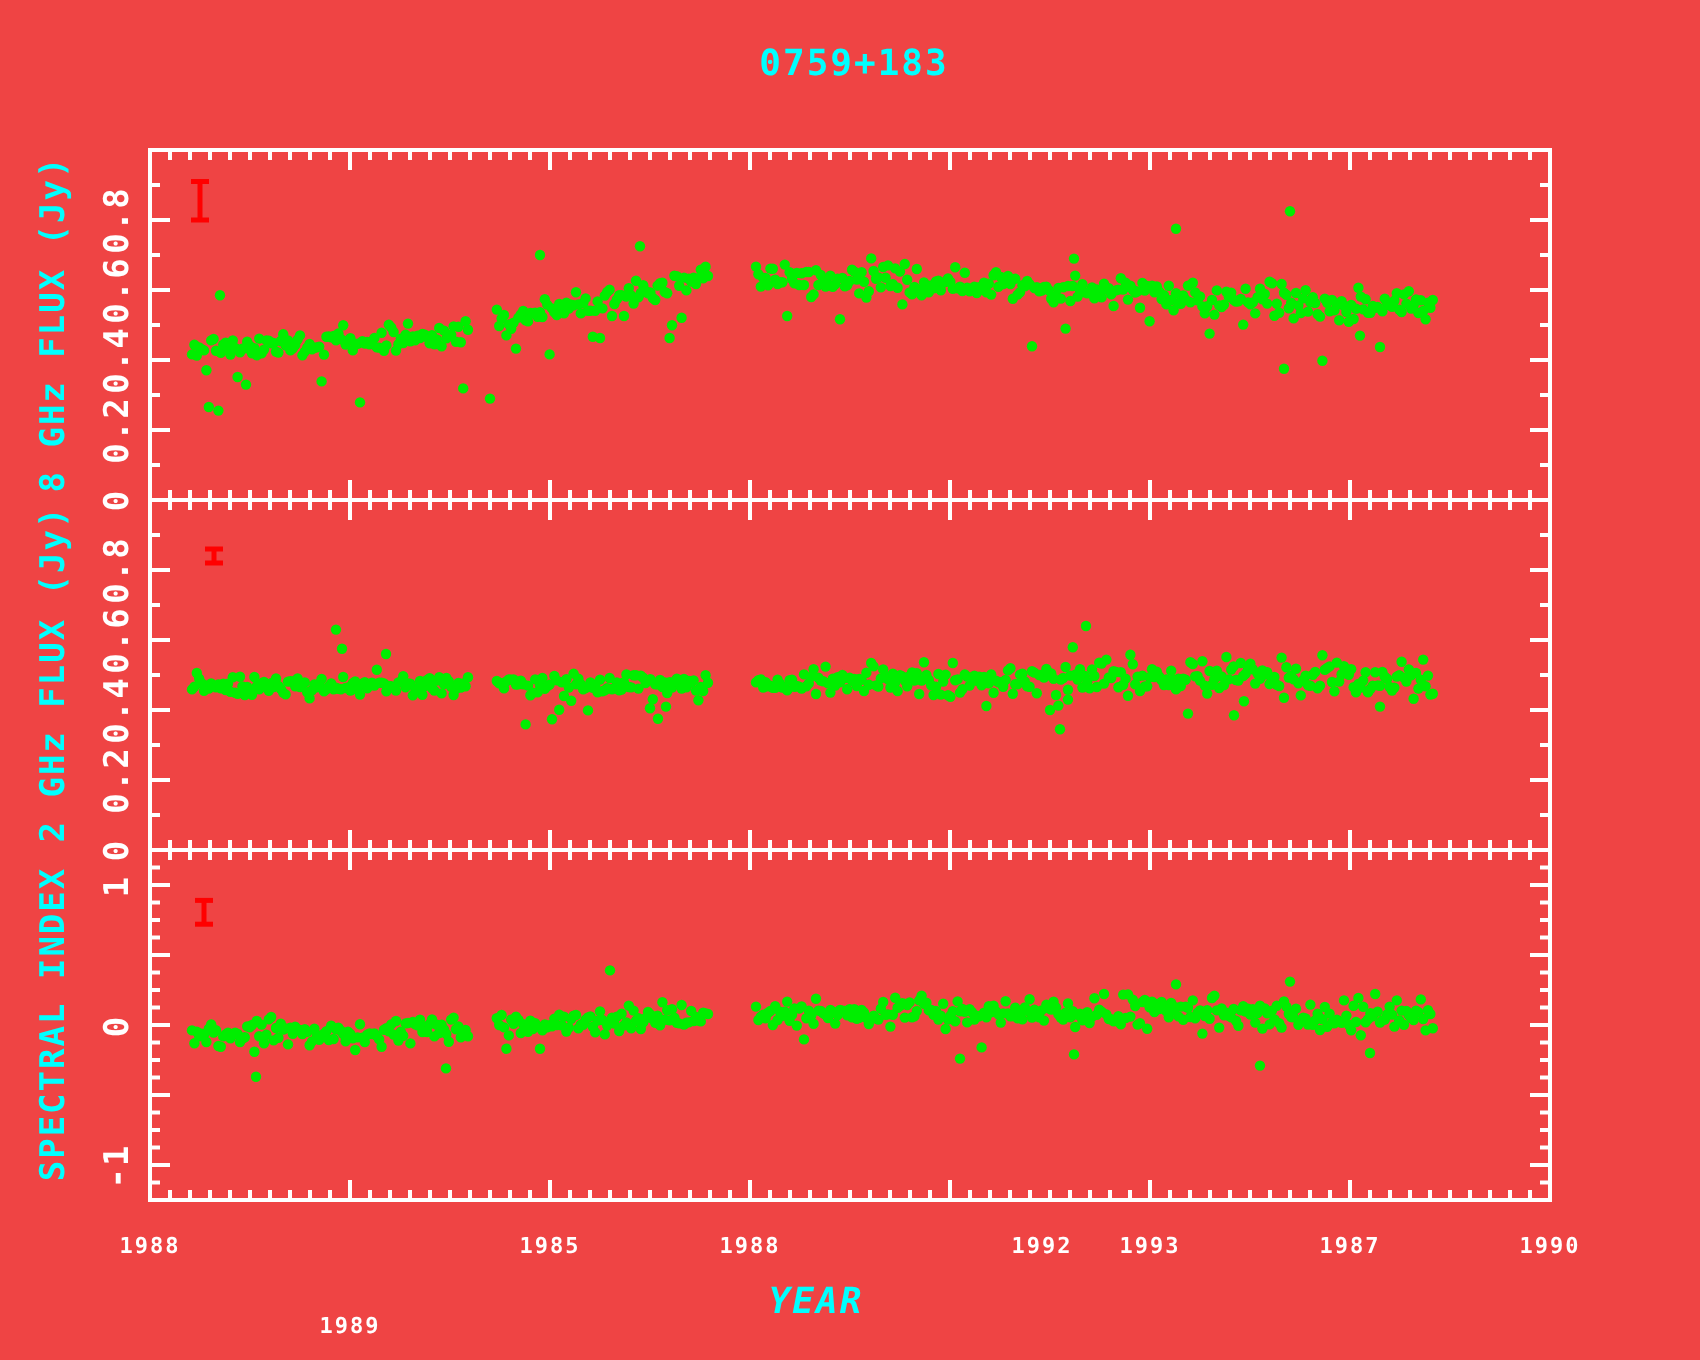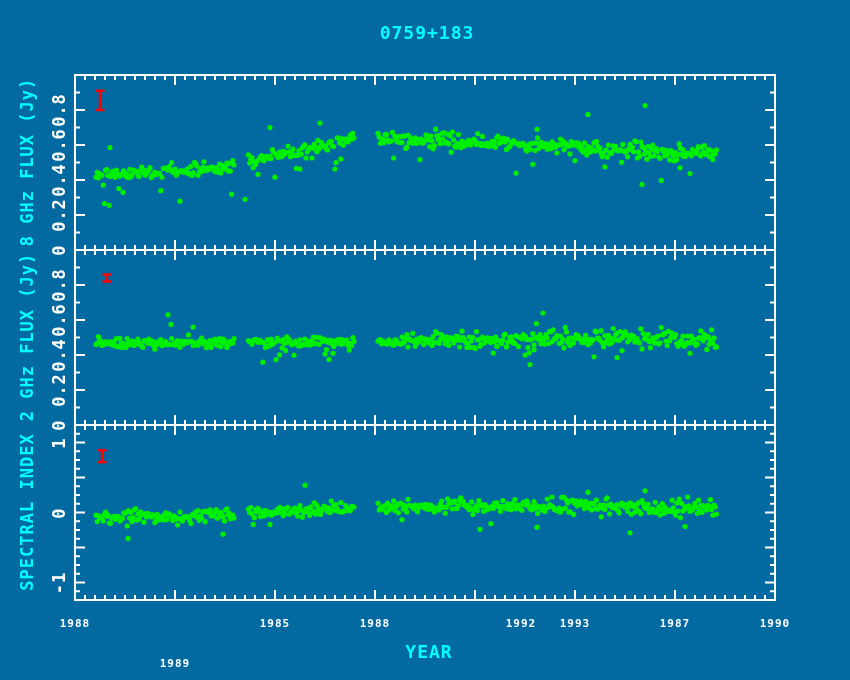--- a/index.html
+++ b/index.html
@@ -1,16 +1,16 @@
 <!DOCTYPE html>
 <html><head>
 <meta charset="utf-8">
 <style>
   html,body{margin:0;padding:0;background:#000;}
-  .figure{position:relative;width:850px;height:680px;background:#0369a1;overflow:hidden;
+  .figure{position:relative;width:850px;height:680px;background:#ef4444;overflow:hidden;
           font-family:"DejaVu Sans Mono","Liberation Mono",monospace;text-align:right;}
   .txt{position:absolute;transform:translate(-50%,-50%);white-space:nowrap;
        font-weight:bold;letter-spacing:1px;}
   .title{color:#00ffff;font-size:18px;}
   .xlabel{color:#00ffff;font-size:18px;}
   .ylabel{color:#00ffff;font-size:17px;transform:translate(-50%,-50%) rotate(-90deg);}
   .ytick{color:#ffffff;font-size:17px;transform:translate(-50%,-50%) rotate(-90deg);}
   .xtick{color:#ffffff;font-size:11px;}
   svg{position:absolute;left:0;top:0;}
 </style>
@@ -2037,21 +2037,21 @@
       <path d="M775 442.5L765 442.5" stroke="#ffffff" stroke-width="2"></path>
       <path d="M75 433.75L80 433.75" stroke="#ffffff" stroke-width="2"></path>
       <path d="M775 433.75L770 433.75" stroke="#ffffff" stroke-width="2"></path>
       <path d="M75 425L80 425" stroke="#ffffff" stroke-width="2"></path>
       <path d="M775 425L770 425" stroke="#ffffff" stroke-width="2"></path>
     </svg>
   <div class="txt title" style="left:427px;top:32px;">0759+183</div>
   <div class="txt ylabel" style="left:27px;top:162px;">8 GHz FLUX (Jy)</div>
   <div class="txt ylabel" style="left:27px;top:337px;">2 GHz FLUX (Jy)</div>
   <div class="txt ylabel" style="left:27px;top:512px;">SPECTRAL INDEX</div>
-  <div class="txt xlabel" style="left:429px;top:651px;">YEAR</div>
+  <div class="txt xlabel" style="left:408px;top:651px;font-style:italic;">YEAR</div>
   <div id="tick-labels">
       <div class="txt ytick" style="left: 59px; top: 250px;">0</div>
       <div class="txt ytick" style="left: 59px; top: 215px;">0.2</div>
       <div class="txt ytick" style="left: 59px; top: 180px;">0.4</div>
       <div class="txt ytick" style="left: 59px; top: 145px;">0.6</div>
       <div class="txt ytick" style="left: 59px; top: 110px;">0.8</div>
       <div class="txt ytick" style="left: 59px; top: 425px;">0</div>
       <div class="txt ytick" style="left: 59px; top: 390px;">0.2</div>
       <div class="txt ytick" style="left: 59px; top: 355px;">0.4</div>
       <div class="txt ytick" style="left: 59px; top: 320px;">0.6</div>

